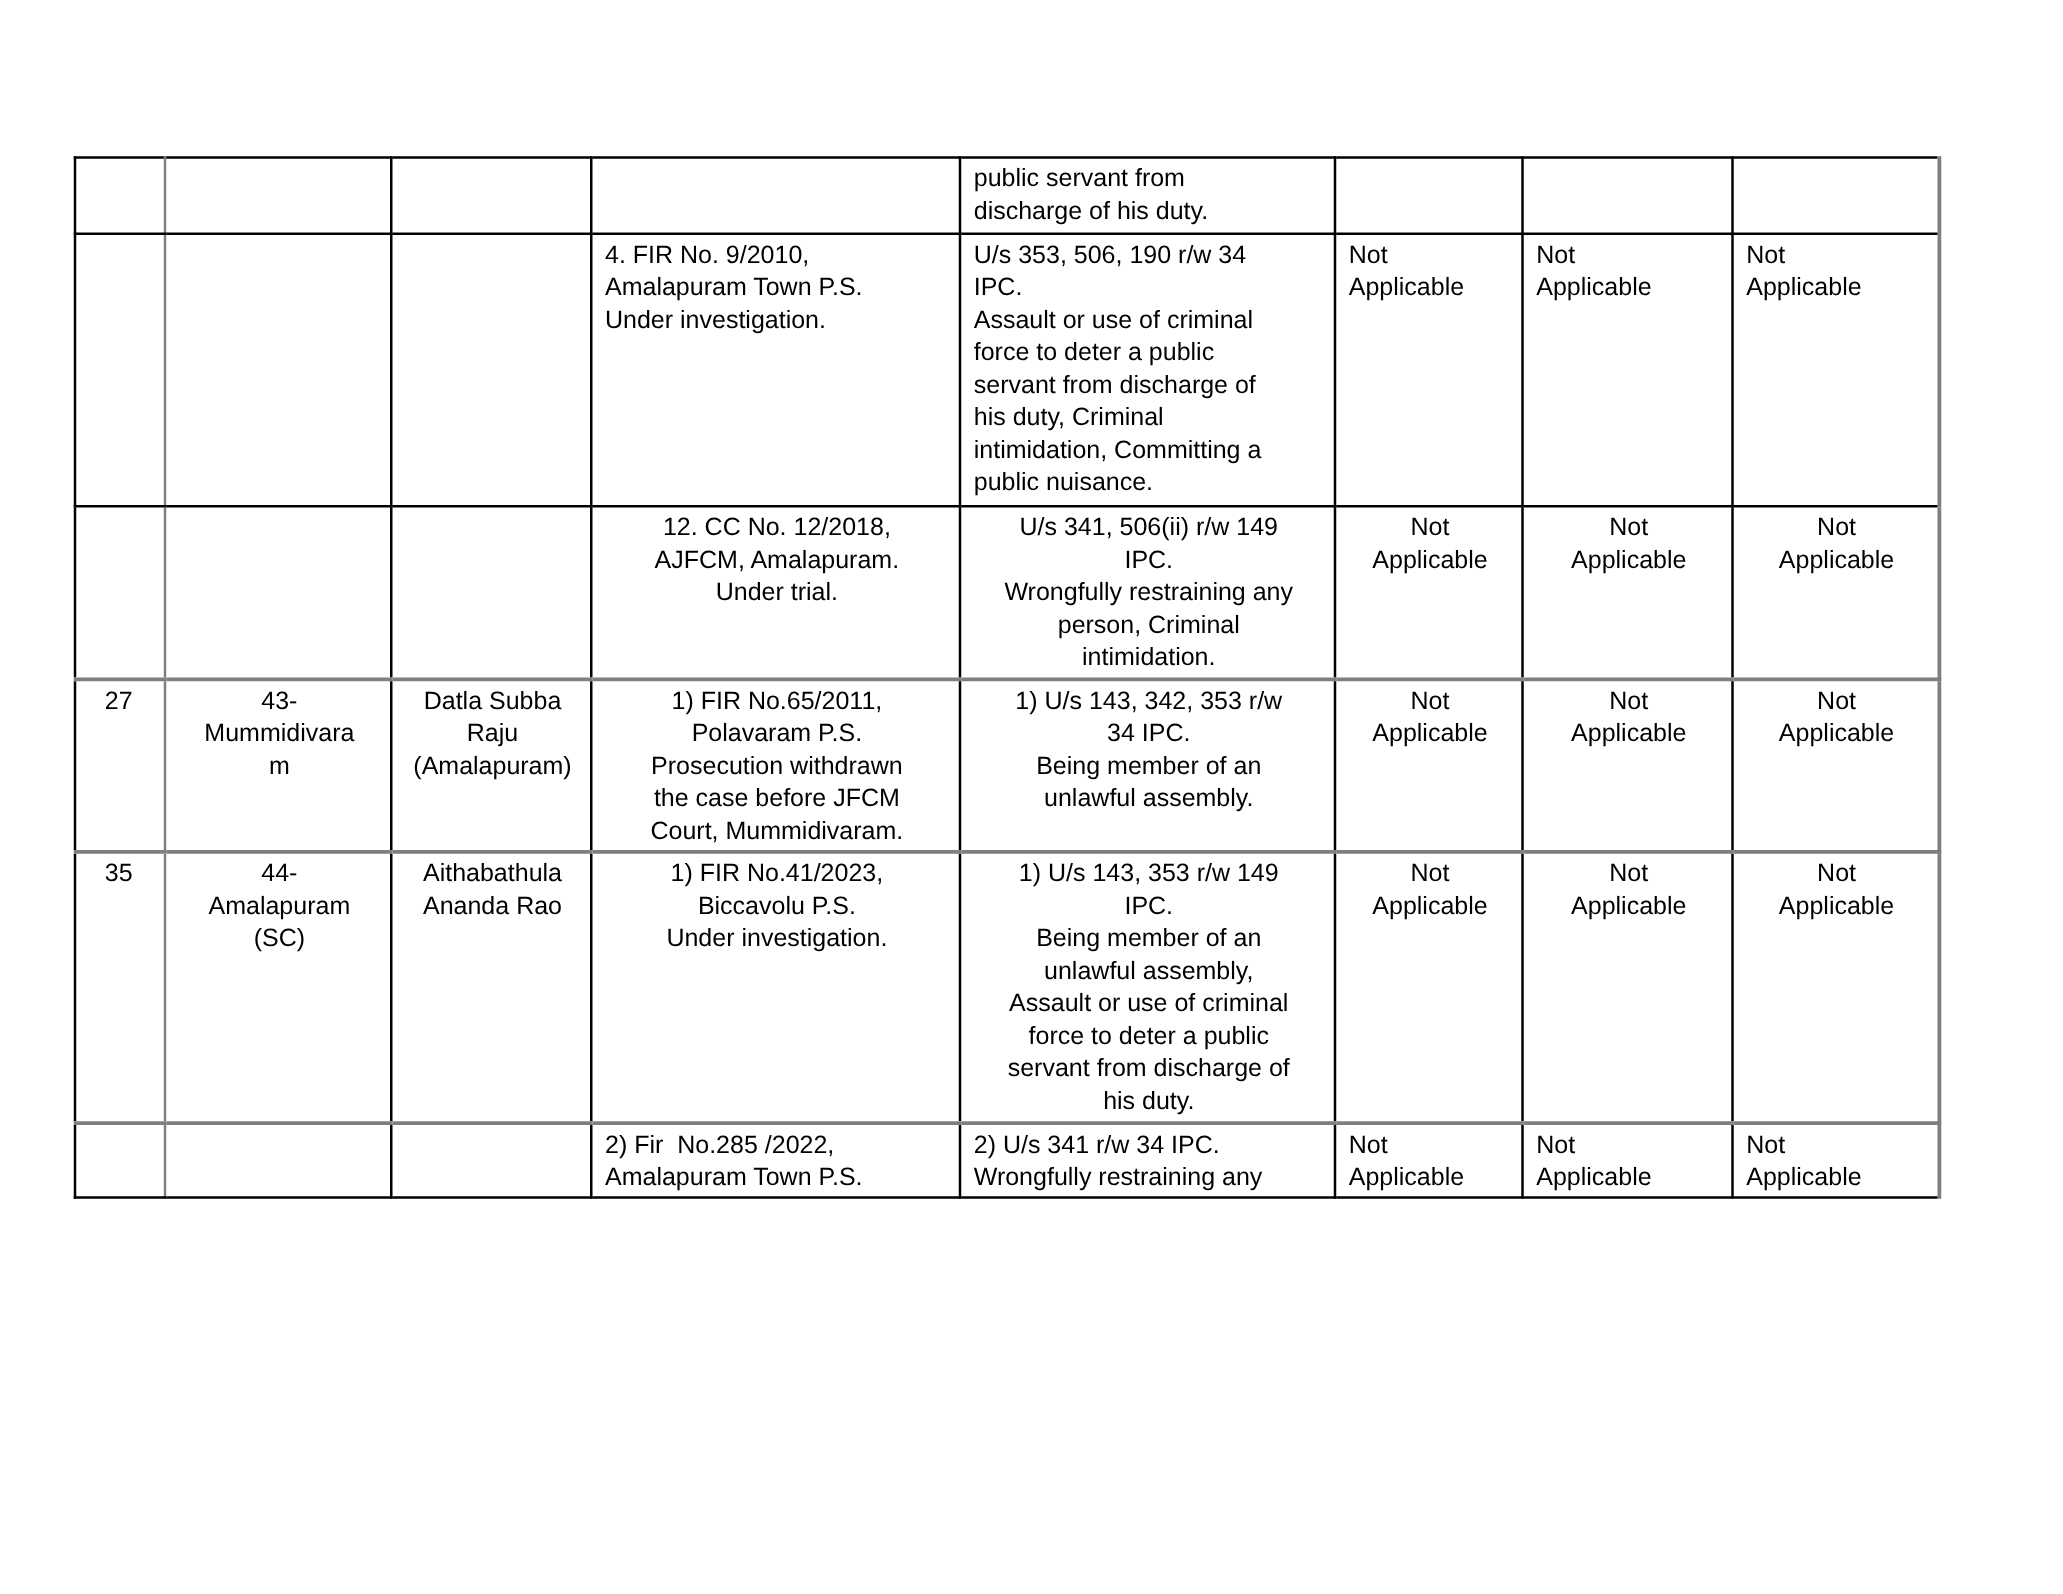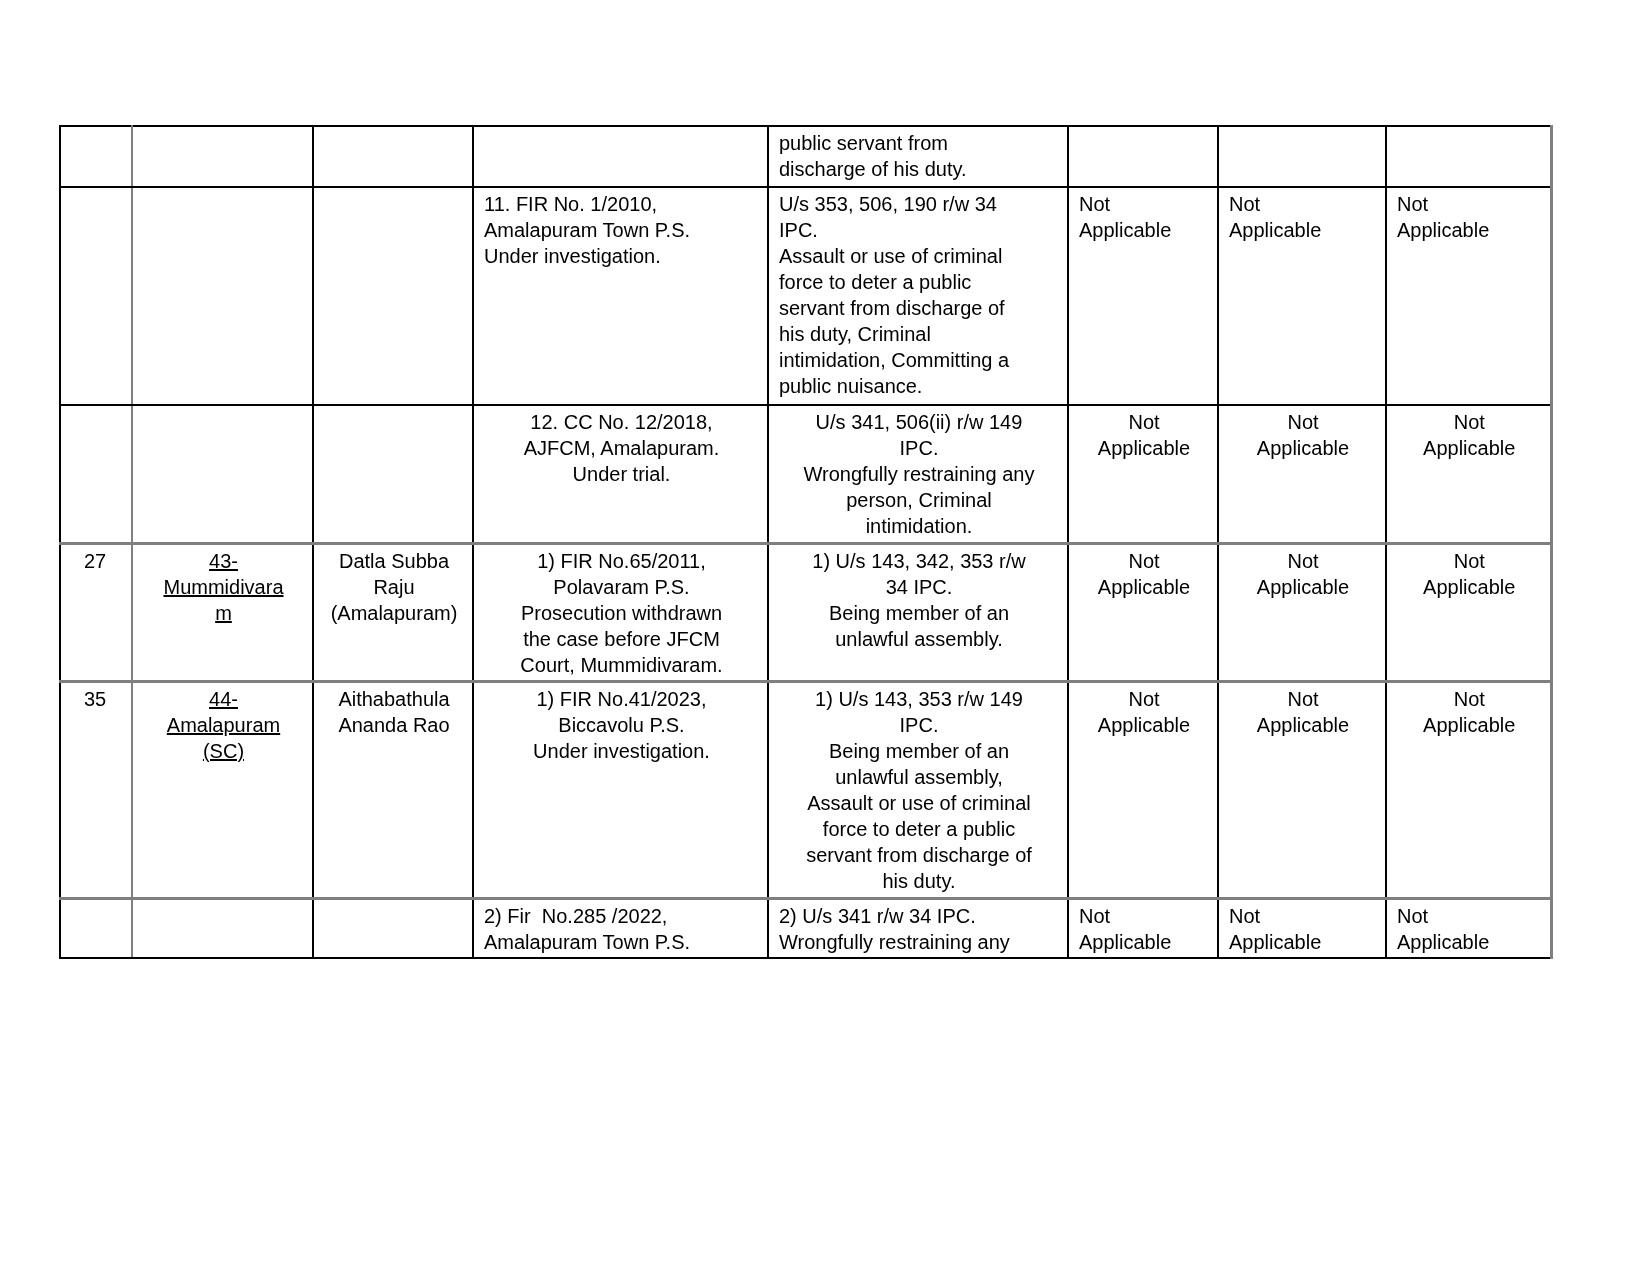--- a/index.html
+++ b/index.html
@@ -29,21 +29,21 @@
     font-size:20px;
     line-height:26px;
     white-space:pre-wrap;
     word-wrap:break-word;
     overflow:hidden;
   }
   
   table.doc td.c-sl{text-align:center;padding-left:0;padding-right:2px;}
   
   table.doc td:nth-child(1){border-right:2px solid #7f7f7f;}
-  table.doc td:nth-child(2){border-left:2px solid #7f7f7f;text-decoration:underline;}
+  table.doc td:nth-child(2){border-left:2px solid #7f7f7f;}
   
   table.doc td:nth-child(8){border-right:3px solid #7f7f7f;}
   
   tr.gb > td{border-bottom:3px solid #7f7f7f;text-align:center;}
 </style>
 </head>
 <body>
 
 <main class="page">
   <table class="doc">
@@ -68,21 +68,21 @@
 discharge of his duty.</td>
         <td></td>
         <td></td>
         <td></td>
       </tr>
 
       <tr style="height:218px">
         <td class="c-sl"></td>
         <td></td>
         <td></td>
-        <td>11. FIR No. 1/2010,
+        <td>4. FIR No. 9/2010,
 Amalapuram Town P.S.
 Under investigation.</td>
         <td>U/s 353, 506, 190 r/w 34
 IPC.
 Assault or use of criminal
 force to deter a public
 servant from discharge of
 his duty, Criminal
 intimidation, Committing a
 public nuisance.</td>

